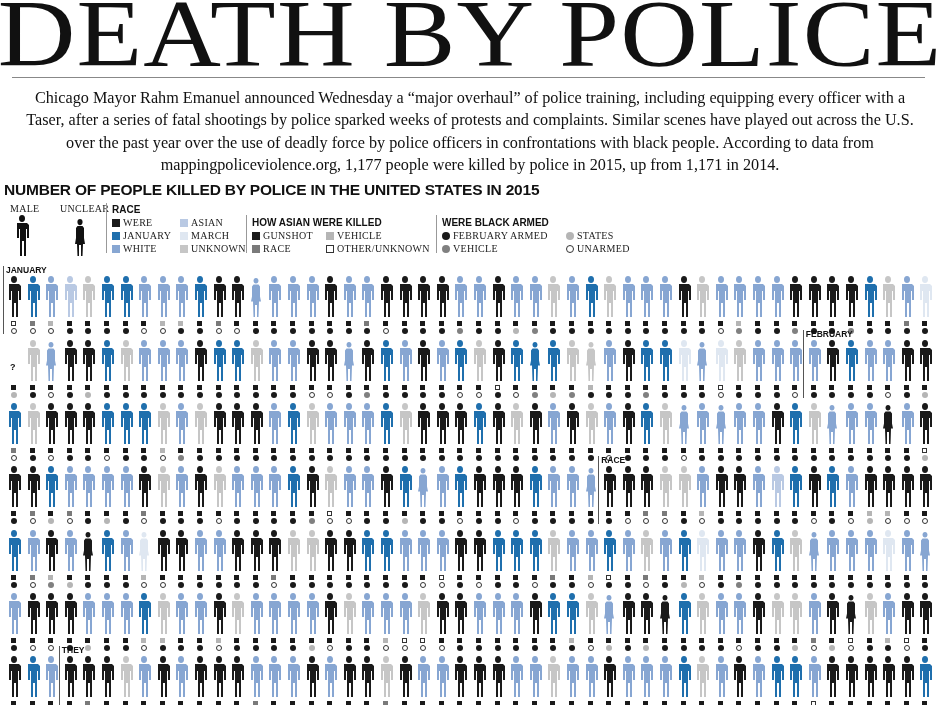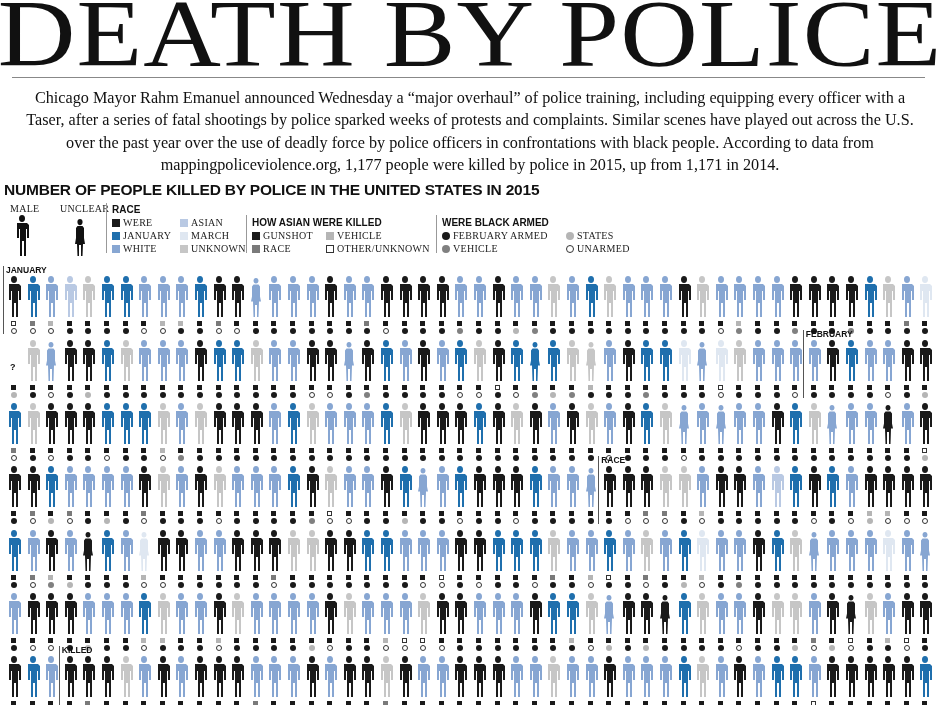--- a/index.html
+++ b/index.html
@@ -2512,14 +2512,14 @@
       </svg>
     </div>
     <div class="mk-sq" style="left: 922.4px; top: 439px; background: rgb(26, 26, 26);"></div>
     <div class="month-line" style="left: 3px; top: 4px; height: 68px;"></div>
     <div class="month" style="left: 6px; top: 3px;">JANUARY</div>
     <div class="month-line" style="left: 802.8px; top: 68px; height: 68px;"></div>
     <div class="month" style="left: 805.8px; top: 67px;">FEBRUARY</div>
     <div class="month-line" style="left: 598.2px; top: 194px; height: 68px;"></div>
     <div class="month" style="left: 601.2px; top: 193px;">RACE</div>
     <div class="month-line" style="left: 58.8px; top: 384px; height: 68px;"></div>
-    <div class="month" style="left: 61.8px; top: 383px;">KILLED</div>
+    <div class="month" style="left: 61.8px; top: 383px;">THEY</div>
   </div>
 
 </body></html>

